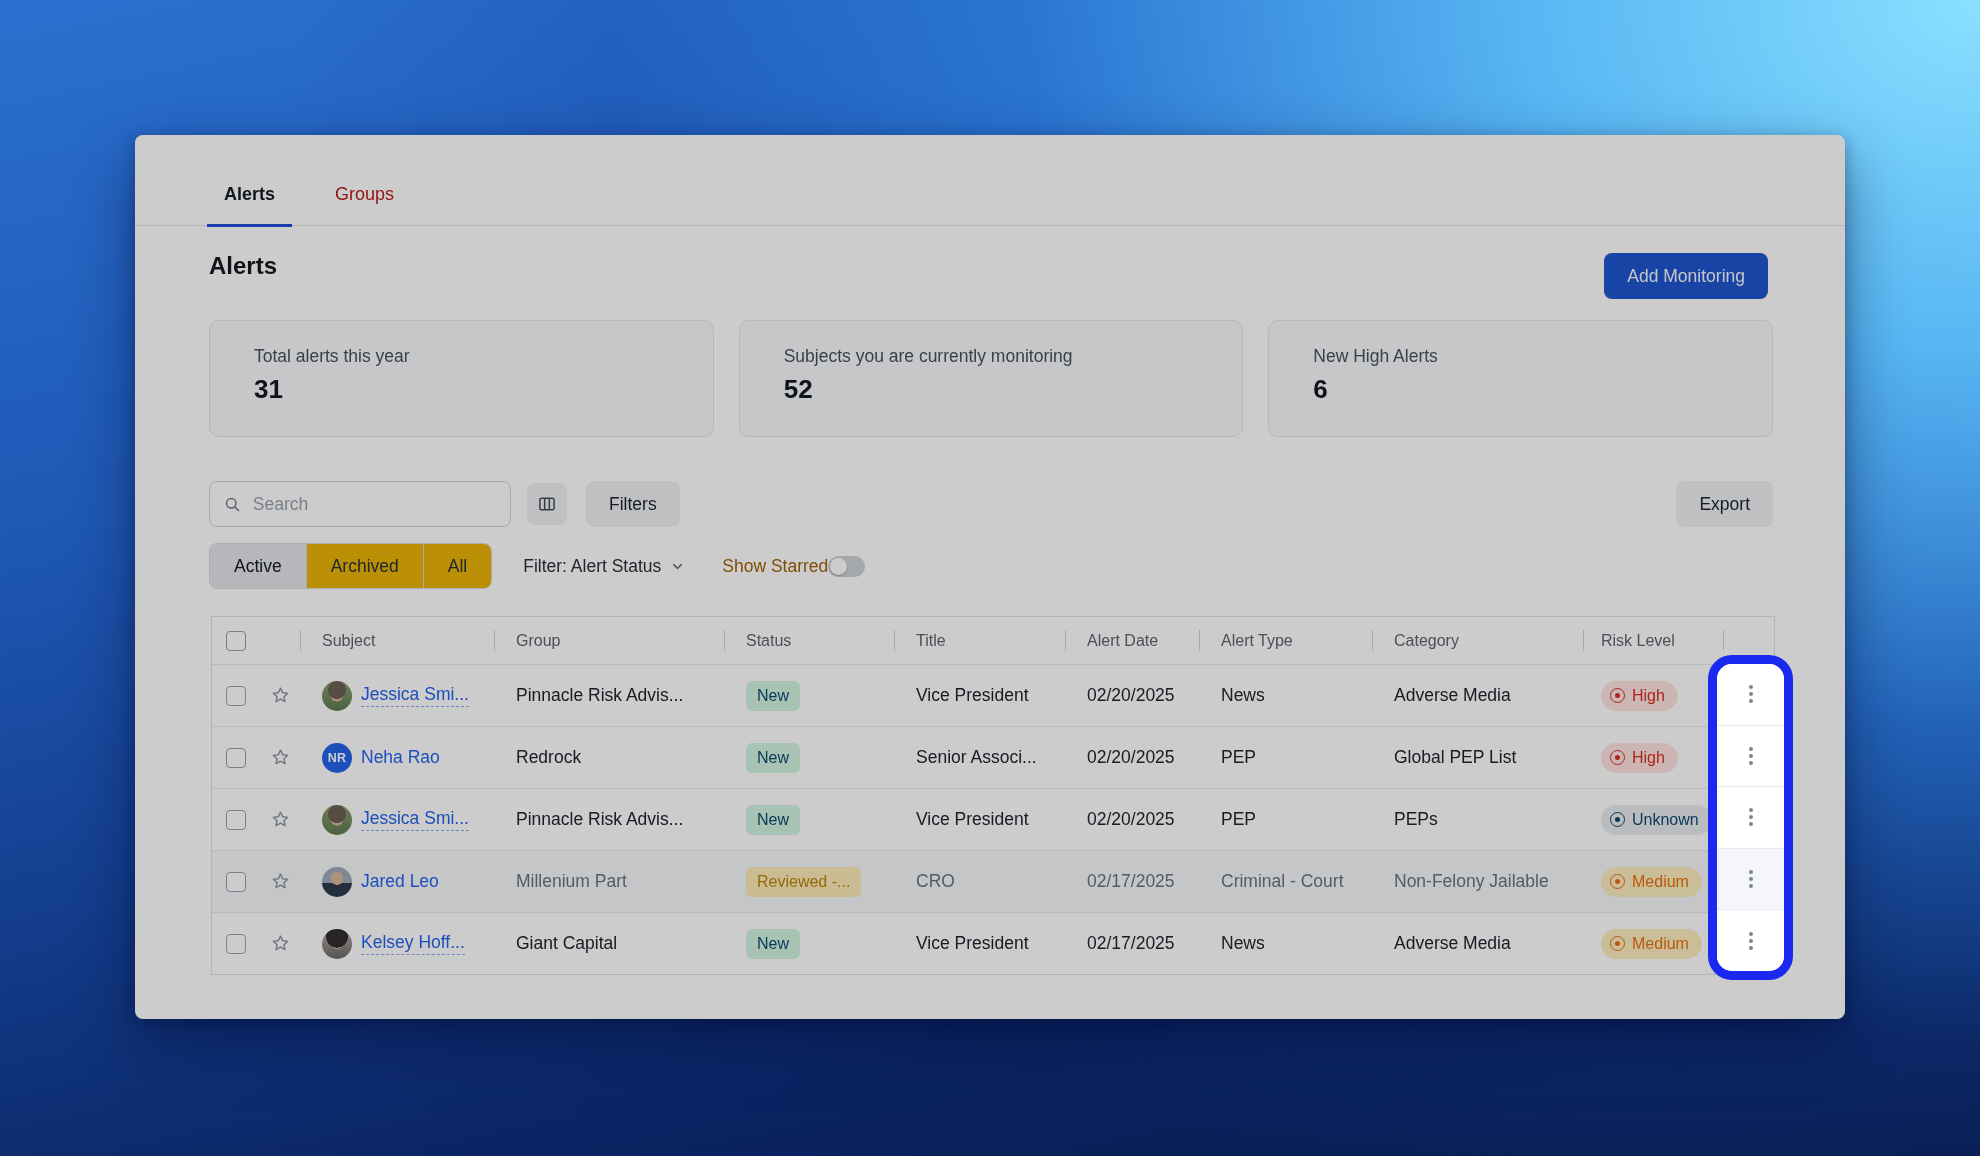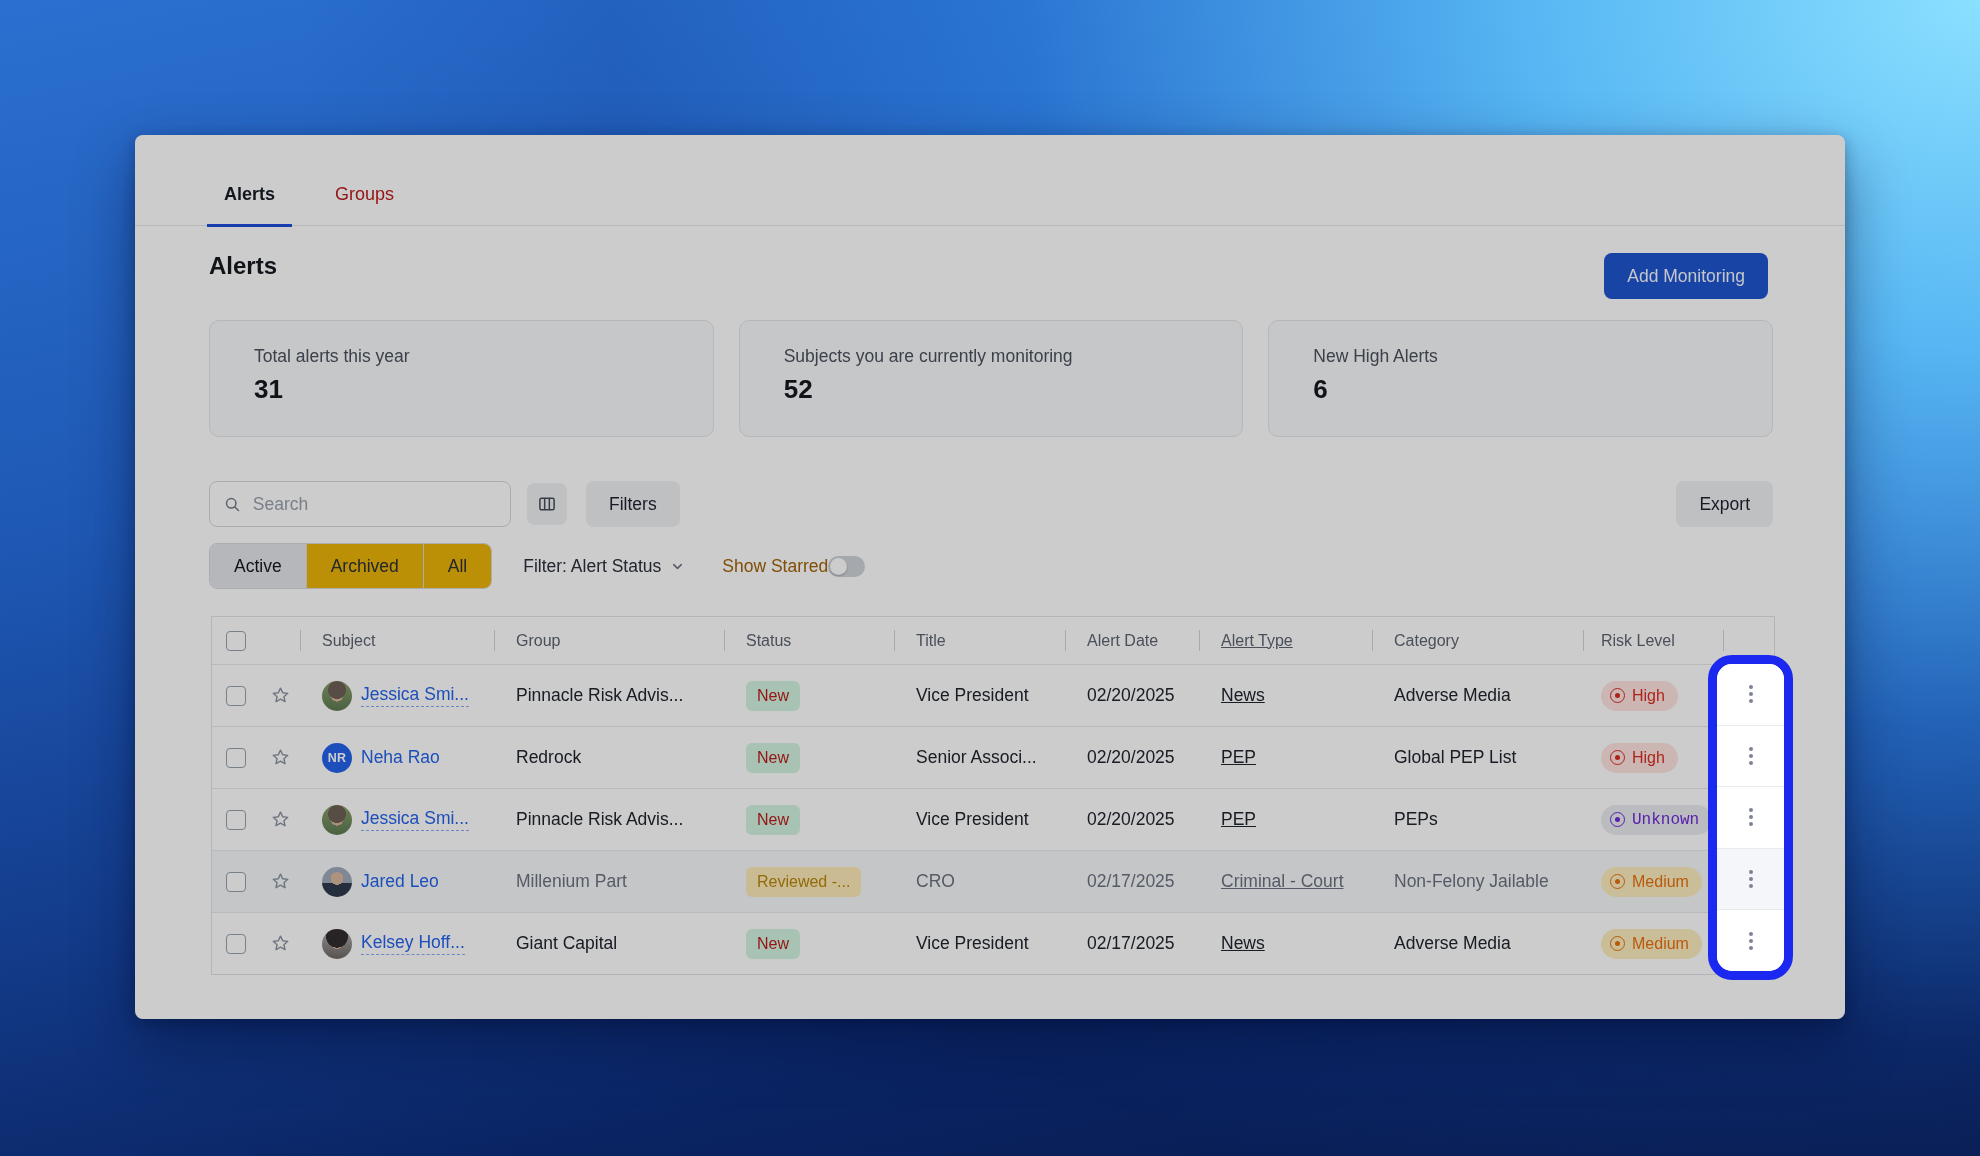--- a/index.html
+++ b/index.html
@@ -65,45 +65,45 @@
   .table{position:absolute;left:76px;top:481px;width:1562px;border:1px solid #e1e3e7;box-sizing:content-box;background:#fff;}
   .thead{height:47px;display:flex;align-items:center;}
   .th{font-size:16px;color:#5d6470;box-sizing:border-box;padding-left:22px;position:relative;height:47px;display:flex;align-items:center;}
   .th.sep::before{content:"";position:absolute;left:0;top:13px;width:1px;height:21px;background:#d3d6da;}
   .trow{height:61px;display:flex;align-items:center;border-top:1px solid #e7e9ec;background:#fff;font-size:17.5px;color:#20252e;}
   .trow.viewed{background:#f6f8fa;color:#6b7280;}
   .cell{box-sizing:border-box;padding-left:22px;white-space:nowrap;overflow:hidden;display:flex;align-items:center;}
   .c0{width:88px;padding-left:14px;gap:24px;overflow:visible;}
   .c1{width:194px;gap:9px;}
   .c2{width:230px;}.c3{width:170px;}.c4{width:171px;}.c5{width:134px;}
-  .c6{width:173px;text-decoration:underline;}.c7{width:211px;}
+  .c6{width:173px;}.c7{width:211px;}
   .c8{width:140px;padding-left:18px;overflow:visible;}
   .c9{width:51px;padding-left:0;justify-content:center;overflow:visible;}
   .checkbox{width:18px;height:18px;border:1.5px solid #97a0ad;border-radius:4px;background:#fff;flex:none;}
   .avatar{width:30px;height:30px;border-radius:50%;flex:none;}
   .avatar.initials{background:#2563eb;color:#fff;font-size:12.5px;font-weight:700;display:flex;align-items:center;justify-content:center;letter-spacing:.2px;}
   .avatar.photo-a{background:
       radial-gradient(circle at 50% 30%, #6e6157 0 34%, rgba(0,0,0,0) 35%),
       radial-gradient(circle at 50% 48%, #d9b49c 0 28%, rgba(0,0,0,0) 29%),
       linear-gradient(180deg,#8aa06d 0%,#5d7a52 100%);}
   .avatar.photo-b{background:
       radial-gradient(circle at 50% 38%, #d9b79d 0 26%, rgba(0,0,0,0) 27%),
       linear-gradient(180deg,#9fabba 0 52%, #2e3a4d 52%);}
   .avatar.photo-c{background:
       radial-gradient(circle at 50% 26%, #322c2e 0 40%, rgba(0,0,0,0) 41%),
       radial-gradient(circle at 50% 47%, #d8b49b 0 26%, rgba(0,0,0,0) 27%),
       linear-gradient(180deg,#b7b2b0 0%,#6c6764 100%);}
   .subj{color:#2563eb;font-weight:500;text-decoration:none;}
   .subj.trunc{border-bottom:1.5px dashed rgba(37,99,235,.55);padding-bottom:1px;}
   .badge{display:inline-flex;align-items:center;height:30px;padding:0 11px;border-radius:6px;font-size:16px;}
-  .status-new{background:#d3f4e0;color:#b91c1c;}
+  .status-new{background:#d3f4e0;color:#0c4a6e;}
   .status-reviewed{background:#fdeab7;color:#b8860b;}
   .badge-risk{display:inline-flex;align-items:center;gap:7px;height:30px;padding:0 13px 0 9px;border-radius:16px;font-size:16px;white-space:nowrap;}
   .risk-high{background:#fee4e2;color:#d92d20;}
-  .risk-unknown{background:#eaecf0;color:#6d28d9;font-family:Liberation Mono, monospace;}
+  .risk-unknown{background:#eaecf0;color:#0c4a6e;}
   .risk-medium{background:#fdeec0;color:#e8700d;}
   .ring{width:13px;height:13px;border:1.7px solid currentColor;border-radius:50%;display:inline-flex;align-items:center;justify-content:center;flex:none;}
   .ring .dot{width:5px;height:5px;border-radius:50%;background:currentColor;}
   
   .dim{position:absolute;inset:0;background:rgba(0,0,0,0.2);border-radius:8px;z-index:40;}
   .spotlight{
     position:absolute;left:1573px;top:520px;width:85px;height:325px;z-index:60;
     background:#fff;border:9px solid #1b28f0;border-radius:24px;box-sizing:border-box;
     display:flex;flex-direction:column;overflow:hidden;
   }

